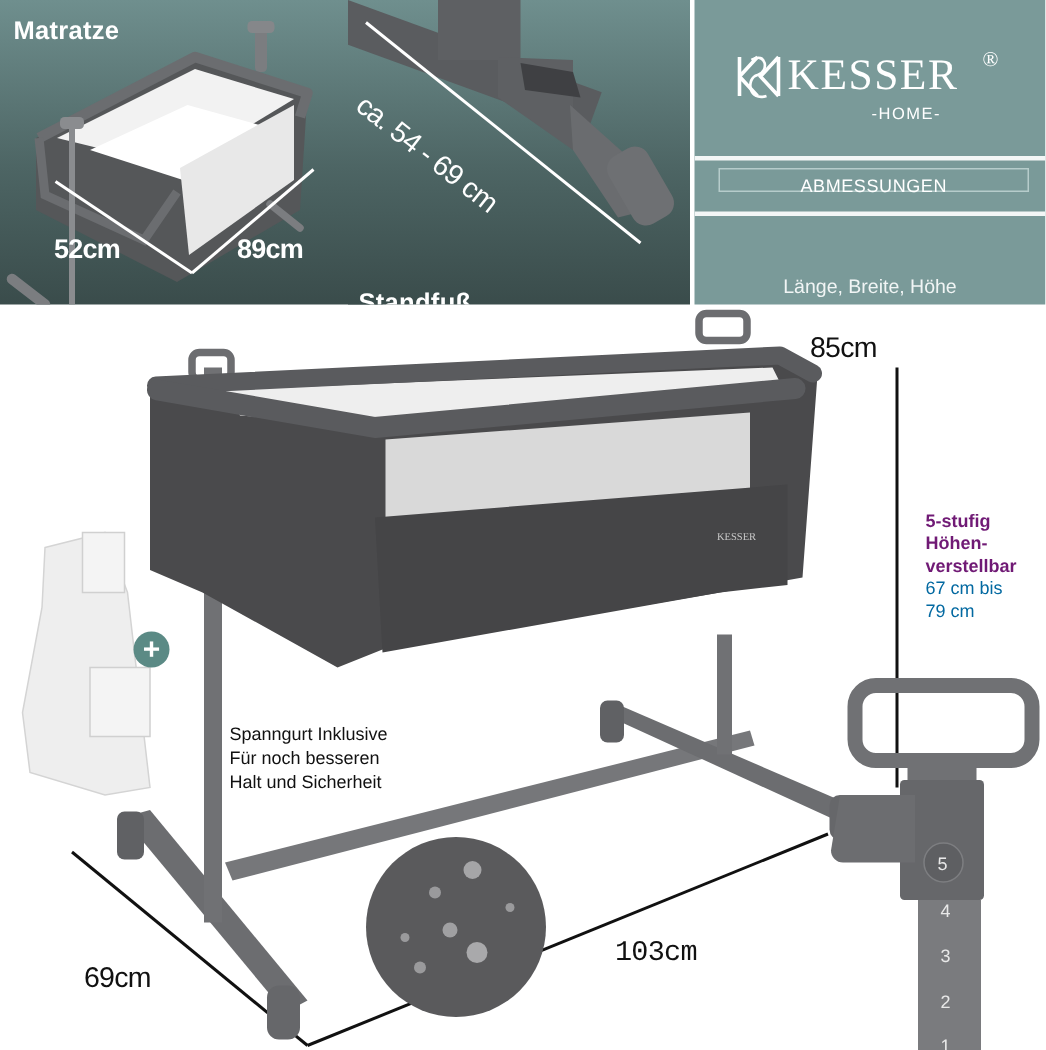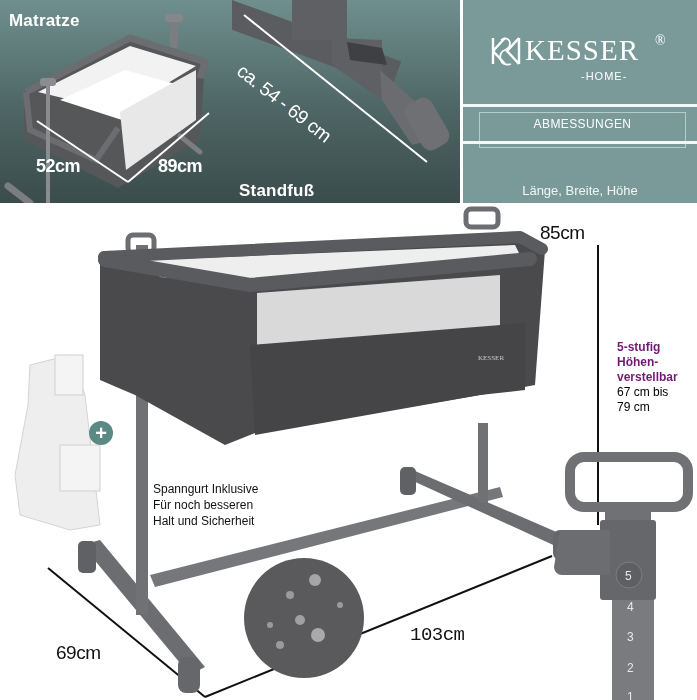--- a/index.html
+++ b/index.html
@@ -11,30 +11,30 @@
   #p1{left:0;width:255px;}
   #p2{left:232px;width:228px;}
   #p3{left:463px;width:234px;background:#7a9a99;}
   .panel-title{position:absolute;color:#fff;font-weight:bold;font-size:17px;letter-spacing:0.2px;}
   .dim-text{position:absolute;color:#fff;font-size:18px;font-weight:bold;letter-spacing:-0.5px;}
   .brand-logo{position:absolute;left:26px;top:34px;color:#fff;font-family:"Liberation Serif",serif;font-size:30px;letter-spacing:1px;}
   .brand-name{position:absolute;left:62px;top:34px;color:#fff;font-family:"Liberation Serif",serif;font-size:29px;letter-spacing:1px;}
   .brand-reg{position:absolute;left:192px;top:33px;color:#fff;font-family:"Liberation Serif",serif;font-size:14px;}
   .brand-sub{position:absolute;left:118px;top:70px;color:#fff;font-size:11px;letter-spacing:1px;}
   .sep{position:absolute;left:0;right:0;height:3px;background:#f3f6f6;}
-  .abm-box{position:absolute;left:16px;top:112px;width:207px;height:36px;border:1px solid #b6cccb;box-sizing:border-box;color:#fff;font-size:12px;text-align:center;line-height:22px;letter-spacing:0.4px;}
+  .abm-box{position:absolute;left:16px;top:112px;width:207px;height:16px;border:1px solid #b6cccb;box-sizing:border-box;color:#fff;font-size:12px;text-align:center;line-height:22px;letter-spacing:0.4px;}
   .lbh{position:absolute;left:0;right:0;top:164px;text-align:center;color:#f1f5f5;font-size:13px;margin-top:19px;}
   
   .big-dim{position:absolute;color:#111;font-size:19px;letter-spacing:-0.5px;}
   .plus{position:absolute;left:89px;top:421px;width:24px;height:24px;border-radius:50%;background:#5b8a85;color:#fff;font-weight:bold;font-size:20px;text-align:center;line-height:24px;}
   .strap-text{position:absolute;left:153px;top:465px;font-size:12px;color:#111;line-height:16px;}
   .strap-text .b{font-weight:normal;margin-top:16px;}
   .height-text{position:absolute;left:617px;top:340px;font-size:12px;line-height:15px;}
   .height-text .b{font-weight:bold;color:#701a75;}
-  .height-text .l{color:#000000;}
+  .height-text .l{color:#0369a1;}
   .step{position:absolute;color:#e8e8e8;font-size:12px;}
 </style>
 </head>
 <body>
 
 <div id="p1" class="panel panel-dark">
   <svg class="abs" style="left:0;top:0" width="228" height="203">
 
     <rect x="170" y="18" width="8" height="30" rx="3" fill="#7b7d80"></rect>
     <rect x="165" y="14" width="18" height="8" rx="3" fill="#85878a"></rect>
@@ -66,21 +66,21 @@
     <rect x="0" y="0" width="180" height="28" fill="#5a5c5f" transform="rotate(20 0 0)"></rect>
     <rect x="60" y="0" width="55" height="40" fill="#5e6063"></rect>
     <polygon points="100,38 150,40 150,100 100,65" fill="#5e6063"></polygon>
     <polygon points="115,42 150,48 155,65 118,60" fill="#3f4043"></polygon>
     <polygon points="148,70 195,112 200,140 180,145 150,100" fill="#6a6c6f"></polygon>
     <rect x="180" y="98" width="30" height="52" rx="10" fill="#6e7073" transform="rotate(-30 195 124)"></rect>
 
     <line x1="12" y1="15" x2="195" y2="162" stroke="#fff" stroke-width="2"></line>
   </svg>
   <div class="dim-text" style="left:14px;top:60px;font-weight:normal;font-size:19px;transform:rotate(38deg);transform-origin:left top;white-space:nowrap;">ca. 54 - 69 cm</div>
-  <div class="panel-title" style="left:7px;top:181px;text-align:center;">Standfuß</div>
+  <div class="panel-title" style="left:7px;top:192px;text-align:center;">Standfuß</div>
 </div>
 
 <div id="p3" class="panel">
   <div class="brand-logo">
     <svg width="34" height="36" viewBox="0 0 34 36">
       <path d="M4 4 L4 30 M4 17 L16 4 M4 17 L16 30 M30 4 L30 30 M30 4 L18 17 L30 30" stroke="#fff" stroke-width="2.4" fill="none"></path>
       <path d="M12 6 C22 0 24 14 16 16 C8 18 10 34 22 30" stroke="#fff" stroke-width="1.8" fill="none"></path>
     </svg>
   </div>
   <div class="brand-name">KESSER</div>

